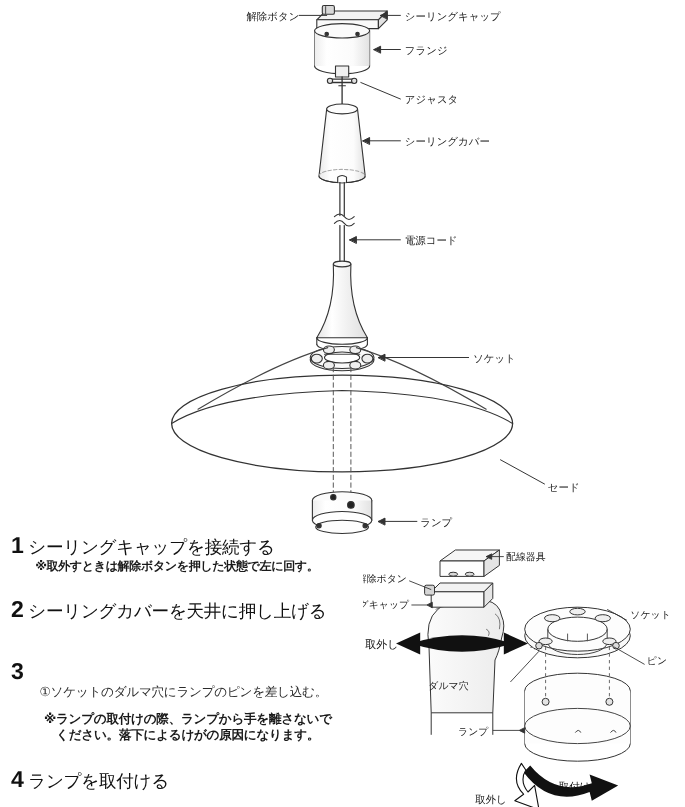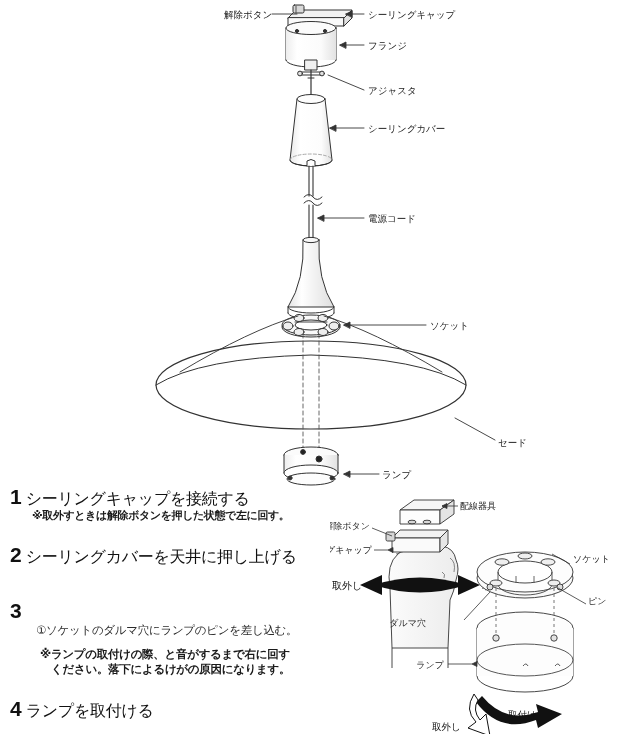--- a/index.html
+++ b/index.html
@@ -357,21 +357,21 @@
         <span class="step-title">シーリングカバーを天井に押し上げる</span>
       </div>
     </div>
 
     <div class="step" id="step3">
       <div class="step-head">
         <span class="step-num">3</span>
       </div>
       <div class="step-sub">①ソケットのダルマ穴にランプのピンを差し込む。</div>
       <div class="step-warn">
-        <span>※ランプの取付けの際、と音がするまで右に回す</span>
+        <span>※ランプの取付けの際、ランプから手を離さないで</span>
         <span class="ind">ください。落下によるけがの原因になります。</span>
       </div>
     </div>
 
     <div class="step" id="step4">
       <div class="step-head">
         <span class="step-num">4</span>
         <span class="step-title">ランプを取付ける</span>
       </div>
     </div>

